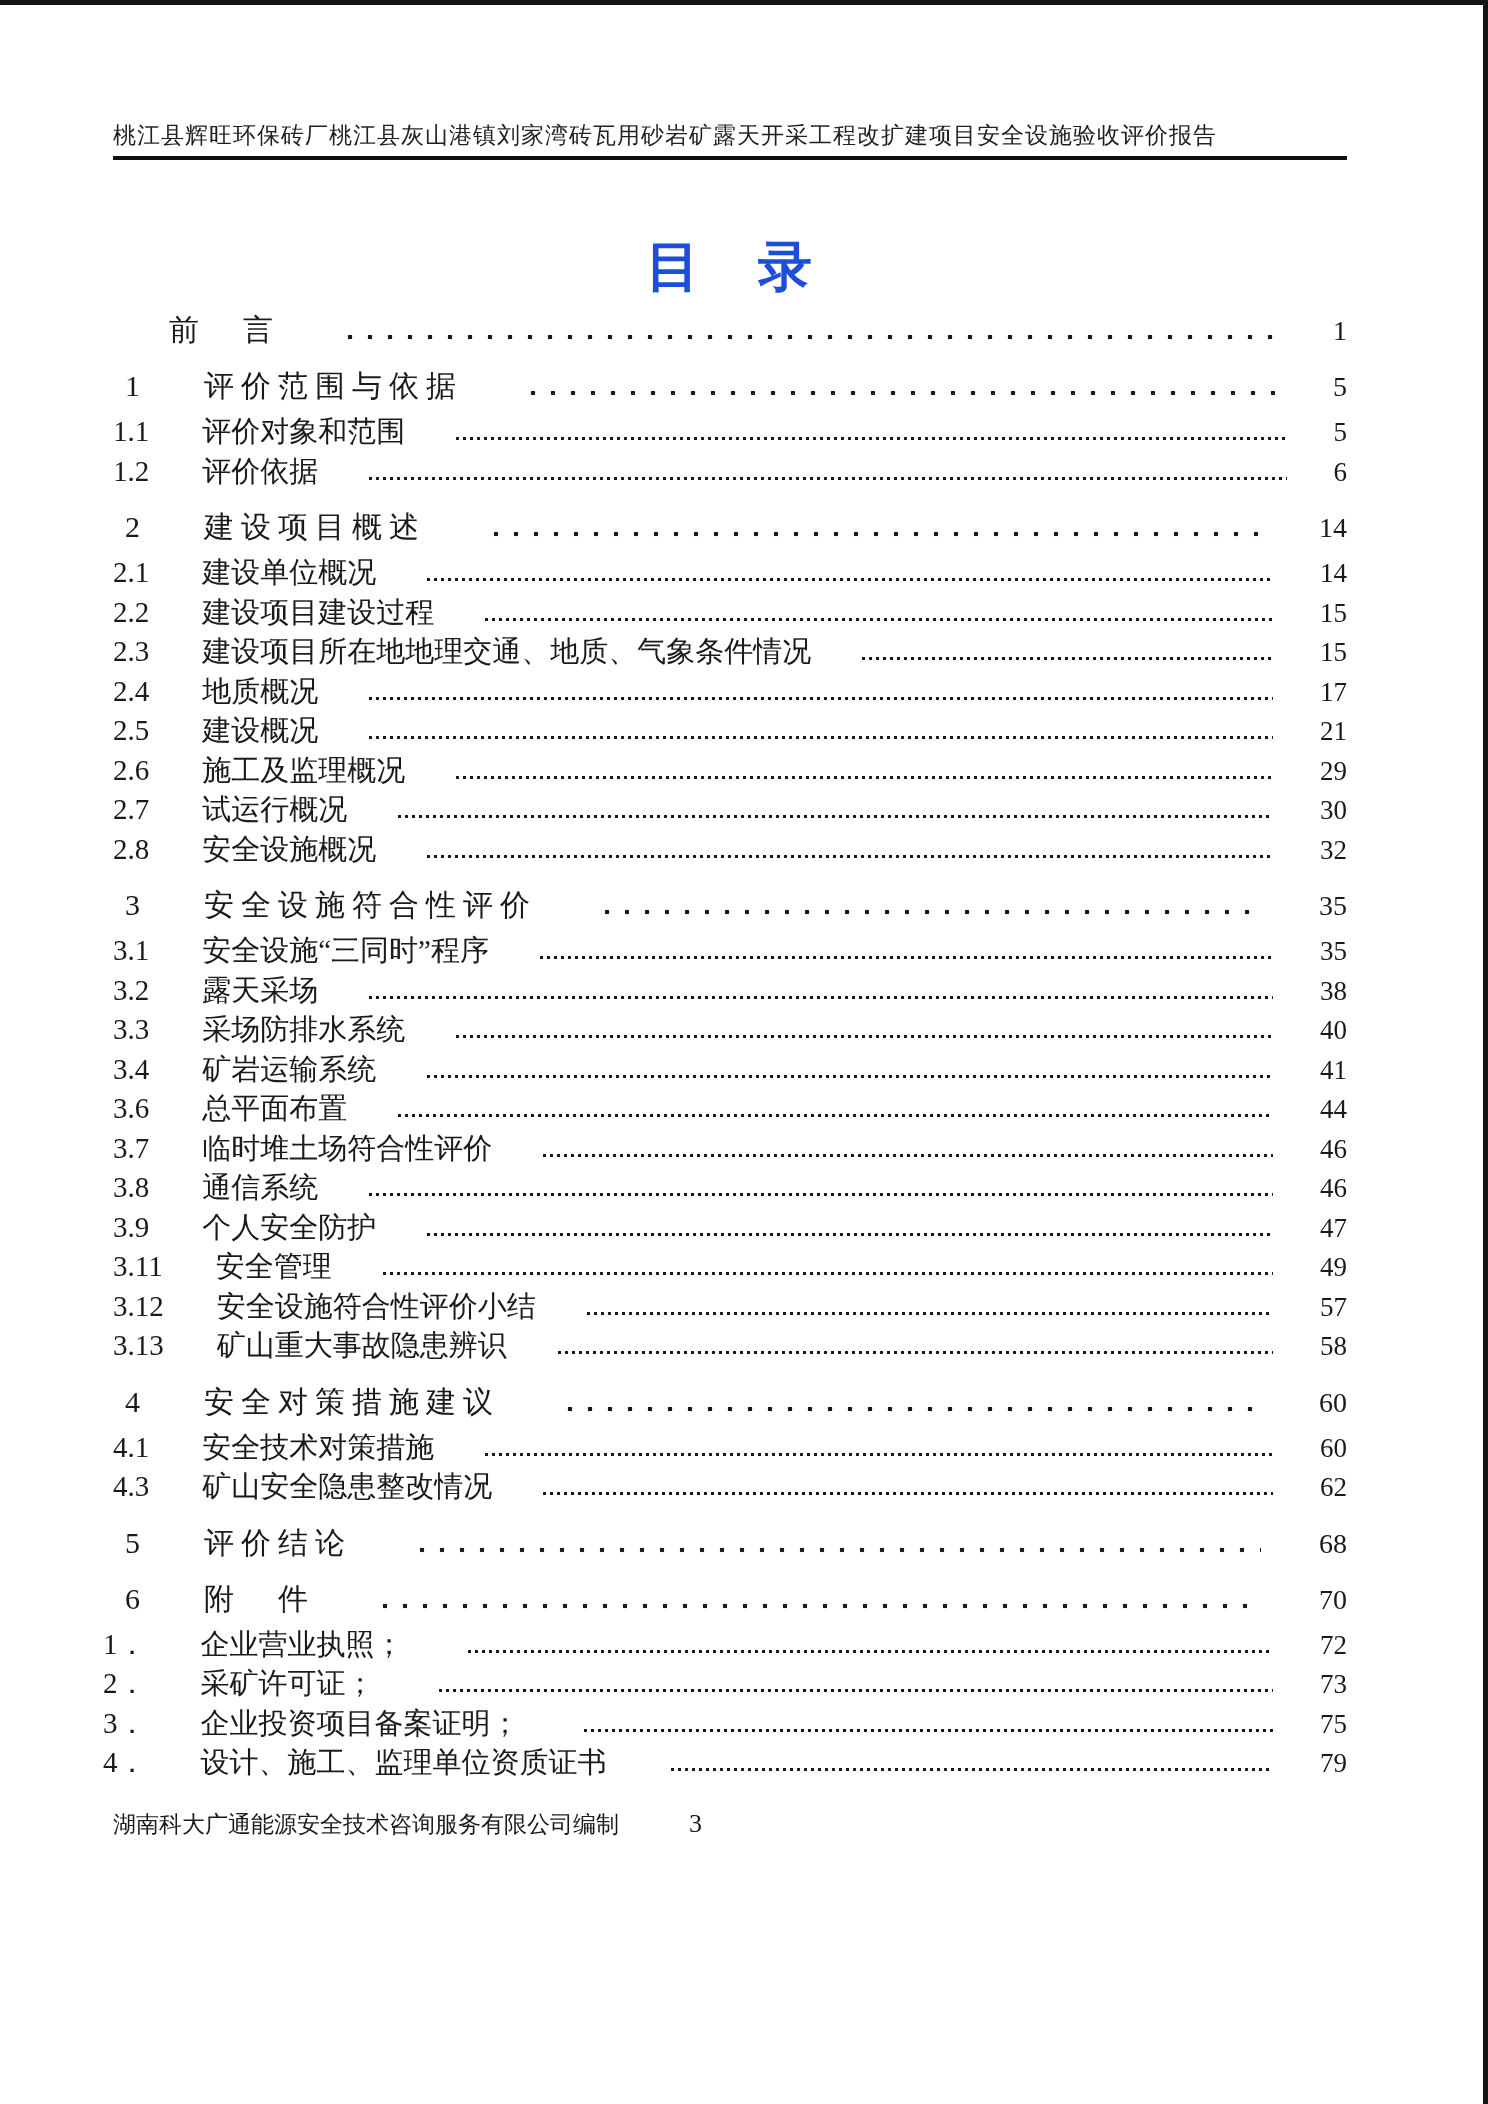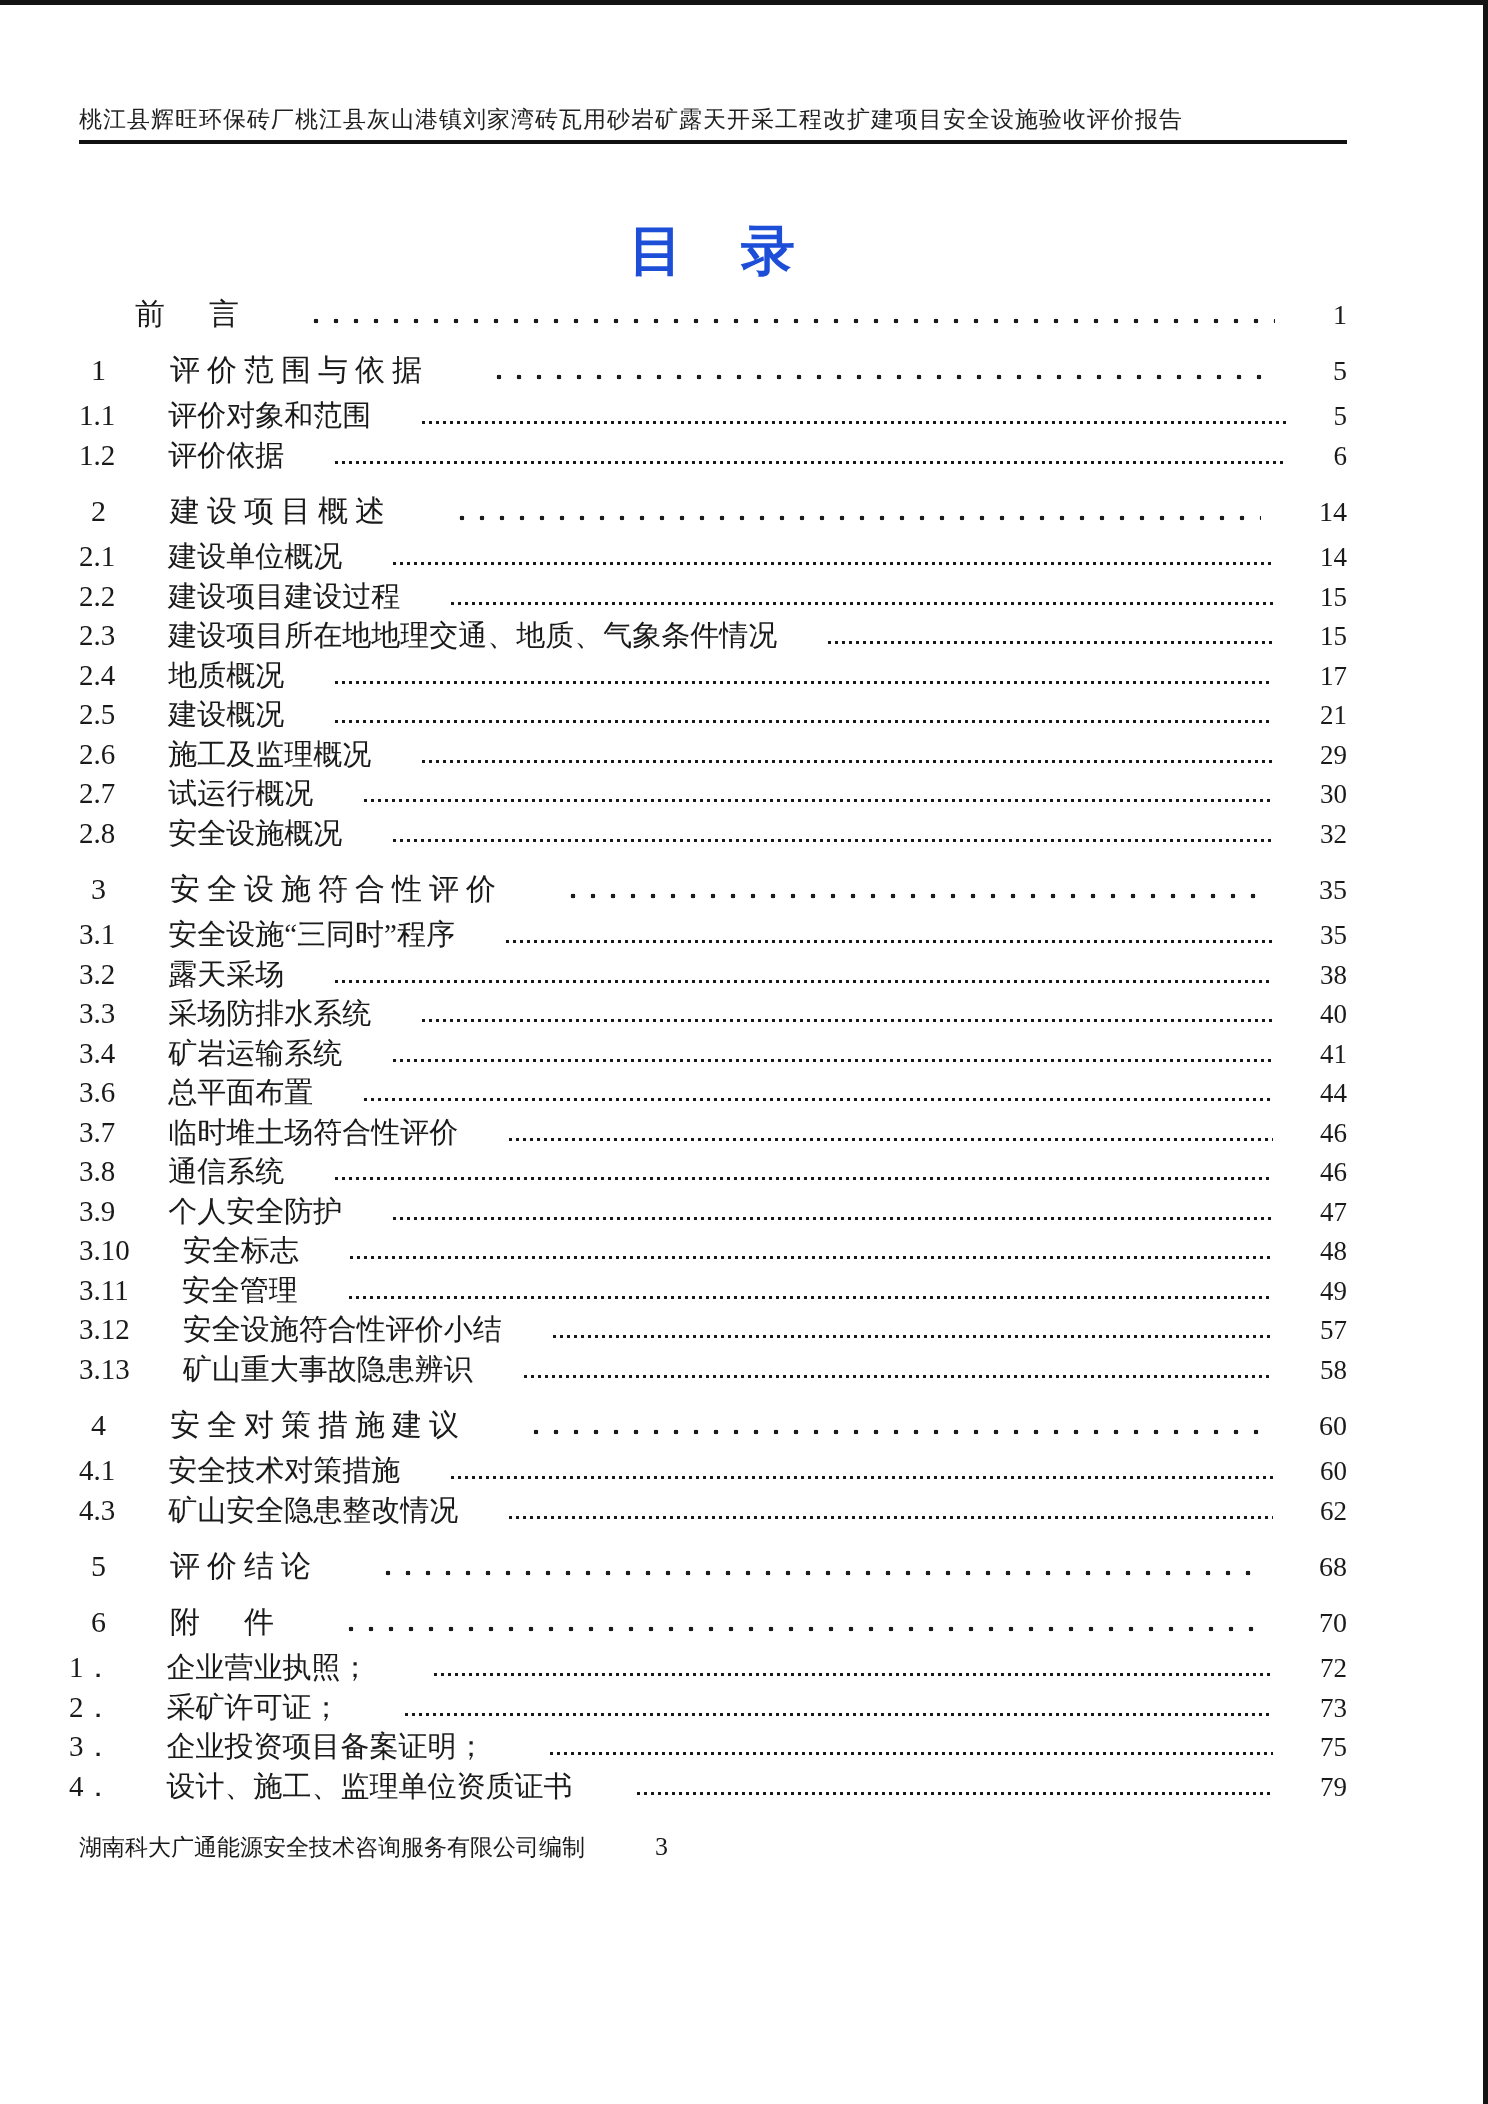--- a/index.html
+++ b/index.html
@@ -8,21 +8,21 @@
     background:#ffffff;
     font-family:"Liberation Serif","DejaVu Serif",serif;
     color:#1a1a1a;
     position:relative;
     overflow:hidden;
   }
   
   .edge-top{position:absolute;top:0;left:0;width:1488px;height:5px;background:#141414;}
   .edge-right{position:absolute;top:0;right:0;width:5px;height:2104px;background:#141414;}
 
-  .page{padding:0 141px 0 79px;}
+  .page{padding:0 141px 0 113px;margin-top:16px;}
 
   
   .doc-header{padding-top:106px;}
   .doc-header .htext{
     font-size:23px;line-height:28px;letter-spacing:1px;
     white-space:nowrap;color:#1f1f1f;
   }
   .header-rule{height:4px;background:#111;margin-top:6px;}
 
   
@@ -247,26 +247,20 @@
         <span class="pg">46</span>
       </div>
 
     <div class="trow s">
         <span class="num">3.9</span>
         <span class="txt">个人安全防护</span>
         <span class="leader"></span>
         <span class="pg">47</span>
       </div>
 
-    <div class="trow s">
-        <span class="num">3.10</span>
-        <span class="txt">安全标志</span>
-        <span class="leader"></span>
-        <span class="pg">48</span>
-      </div>
 
     <div class="trow s">
         <span class="num">3.11</span>
         <span class="txt">安全管理</span>
         <span class="leader"></span>
         <span class="pg">49</span>
       </div>
 
     <div class="trow s">
         <span class="num">3.12</span>

